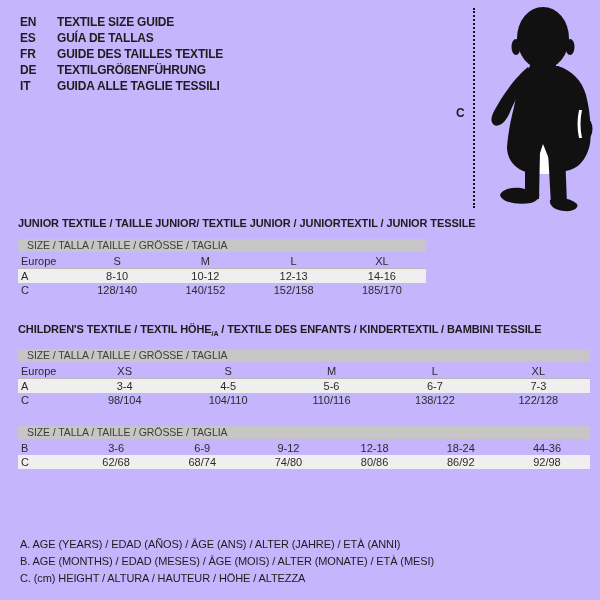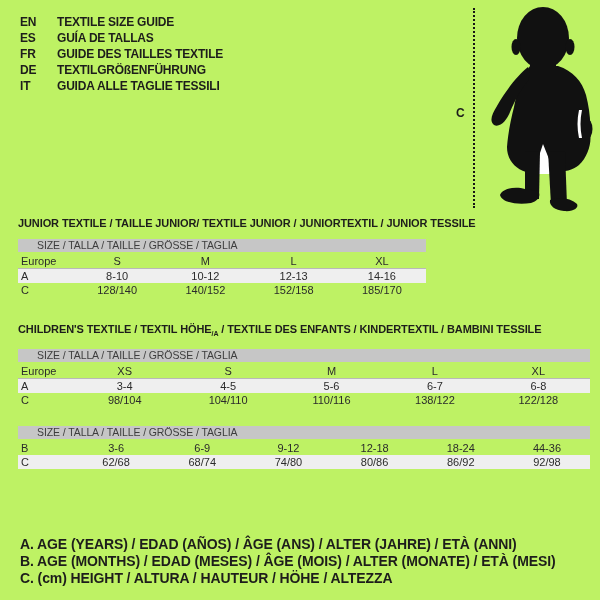--- a/index.html
+++ b/index.html
@@ -1,21 +1,21 @@
 <!DOCTYPE html>
 <html><head>
 <meta charset="utf-8">
 <style>
   html,body{margin:0;padding:0;}
   body{
     width:600px;height:600px;background:#fff;
     font-family:"Liberation Sans",sans-serif;color:#1d1d1b;
     -webkit-font-smoothing:antialiased;
   }
-  .page{position:relative;width:600px;height:600px;overflow:hidden;background:#bef264;}
+  .page{position:relative;width:600px;height:600px;overflow:hidden;background:#c4b5fd;}
 
   
   .lang-list{position:absolute;left:20px;top:14px;}
   .lang-row{display:flex;height:16px;line-height:16px;}
   .lang-code,.lang-label{
     font-weight:bold;font-size:12px;letter-spacing:-0.2px;white-space:nowrap;
   }
   .lang-code{width:37px;}
 
   
@@ -27,31 +27,31 @@
   
   .tbl{position:absolute;left:18px;}
   .t1{top:216px;width:408px;}
   .t2{top:322px;width:572px;}
   .t3{top:426px;width:572px;}
   .tbl-title{font-weight:bold;font-size:11px;line-height:15px;letter-spacing:-0.1px;margin-bottom:8px;white-space:nowrap;}
   .t3 .tbl-title{line-height:16px;}
   .tbl-title sub{font-size:7px;}
   .size-bar{
     background:#c6c6c6;height:13px;line-height:13px;font-size:10.5px;
-    color:#3d3d3d;padding-left:19px;margin-bottom:2px;letter-spacing:-0.1px;
+    color:#3d3d3d;padding-left:9px;margin-bottom:2px;letter-spacing:-0.1px;
   }
   .trow{display:flex;height:14px;line-height:14px;font-size:11px;color:#2b2b2b;}
   .trow.alt{background:#efefef;}
   .trow.hdr-row{border-bottom:1px solid #b9b9b9;}
   .tcell.label{width:52px;padding-left:3px;}
   .tcell.val{flex:1;text-align:center;}
 
   
   .notes{position:absolute;left:20px;top:536px;}
-  .note{font-weight:bold;font-size:14px;line-height:17px;letter-spacing:-0.1px;white-space:nowrap;}
+  .note{font-weight:normal;font-size:11px;line-height:17px;letter-spacing:-0.1px;white-space:nowrap;}
 </style>
 </head>
 <body>
 
 <div class="page">
 
   <div class="lang-list">
       <div class="lang-row">
         <span class="lang-code">EN</span>
         <span class="lang-label">TEXTILE SIZE GUIDE</span>
@@ -150,21 +150,21 @@
         <span class="tcell val">M</span>
         <span class="tcell val">L</span>
         <span class="tcell val">XL</span>
       </div>
       <div class="trow alt">
         <span class="tcell label">A</span>
         <span class="tcell val">3-4</span>
         <span class="tcell val">4-5</span>
         <span class="tcell val">5-6</span>
         <span class="tcell val">6-7</span>
-        <span class="tcell val">6-8</span>
+        <span class="tcell val">7-3</span>
       </div>
       <div class="trow">
         <span class="tcell label">C</span>
         <span class="tcell val">98/104</span>
         <span class="tcell val">104/110</span>
         <span class="tcell val">110/116</span>
         <span class="tcell val">138/122</span>
         <span class="tcell val">122/128</span>
       </div>
     </div>

